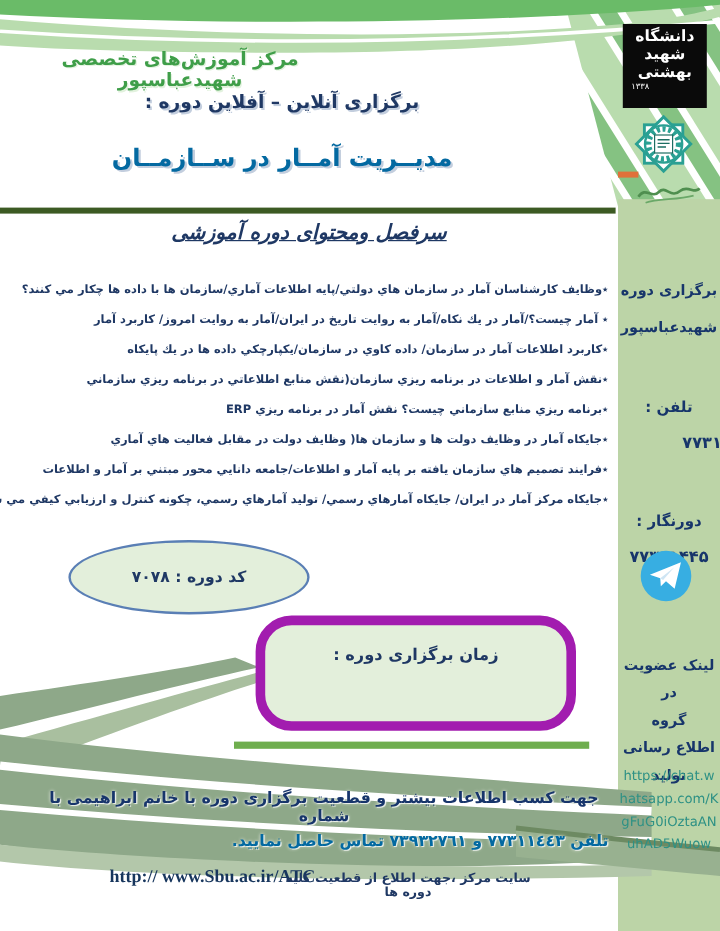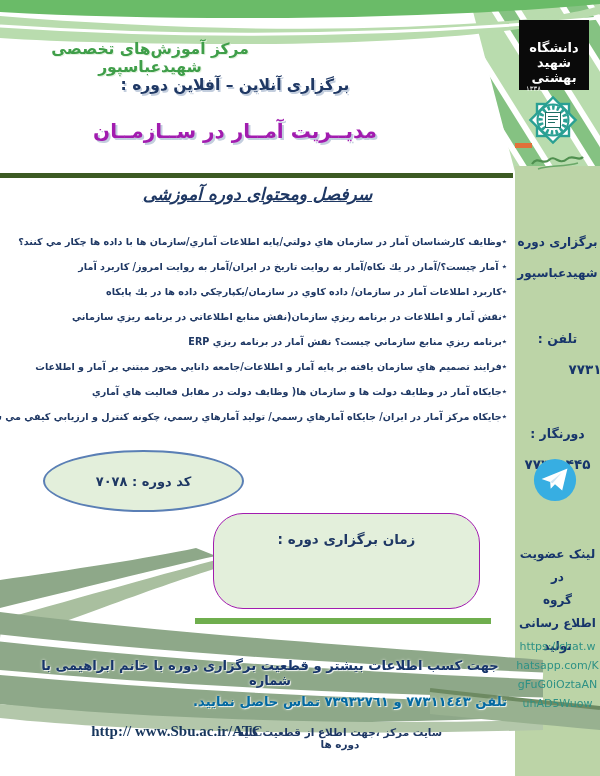--- a/index.html
+++ b/index.html
@@ -17,48 +17,48 @@
   .bottom-svg{left:0;top:520px;z-index:2;}
 
   
   .org-title{left:10px;top:40px;width:280px;text-align:center;z-index:3;
     direction:rtl;color:#3f9e49;font-size:15.5px;font-weight:bold;
     text-shadow:1px 1px 0 #e2f2de;}
   .mode-line{left:90px;top:76px;width:290px;text-align:center;z-index:3;
     direction:rtl;color:#1f3864;font-size:15.5px;font-weight:bold;
     text-shadow:1.5px 1.5px 0 #c3cede;}
   .course-title{left:70px;top:119px;width:330px;text-align:center;z-index:3;
-    direction:rtl;color:#a21caf;font-size:20px;font-weight:bold;
+    direction:rtl;color:#0369a1;font-size:20px;font-weight:bold;
     text-shadow:2px 2px 0 #c3cede;}
   .dark-divider{left:0;top:173px;width:513px;height:5px;background:#3c5a23;z-index:3;}
 
   
   .uni-logo{left:519px;top:20px;width:70px;height:70px;background:#0a0a0a;z-index:3;
-    color:#fff;direction:rtl;text-align:center;box-sizing:border-box;padding-top:20px;}
+    color:#fff;direction:rtl;text-align:center;box-sizing:border-box;padding-top:3px;}
   .uni-line{font-size:13px;font-weight:bold;line-height:15px;}
   .uni-year{font-size:7px;text-align:left;padding-left:7px;margin-top:0px;}
   .emblem{left:524px;top:91px;z-index:3;}
   .orange-dash{left:515px;top:143px;width:17px;height:5px;background:#e0713a;z-index:3;}
   .signature{left:530px;top:149px;z-index:3;}
 
   
   .section-title{left:0;top:184px;width:515px;text-align:center;z-index:3;
     direction:rtl;color:#1f3864;font-size:17px;font-weight:bold;font-style:italic;
     text-decoration:underline;}
   .topics{right:93px;top:229px;width:500px;z-index:3;direction:rtl;}
   .topic{height:25px;line-height:25px;white-space:nowrap;overflow:visible;
     color:#1f3864;font-size:9.6px;font-weight:bold;text-align:right;}
 
   
-  .code-oval{left:43px;top:450px;width:197px;height:58px;z-index:3;
+  .code-oval{left:57px;top:450px;width:197px;height:58px;z-index:3;
     background:#e3efdb;border:2px solid #5a7fb5;border-radius:50%;
     display:flex;align-items:center;justify-content:center;}
   .code-text{direction:rtl;color:#1f3864;font-size:13px;font-weight:bold;}
   .schedule-box{left:213px;top:513px;width:267px;height:96px;z-index:3;
-    background:#e3efdb;border:1px solid #a21caf;border-radius:30px;
+    background:#e3efdb;border:8px solid #a21caf;border-radius:30px;
     box-sizing:border-box;padding-top:17px;text-align:center;direction:rtl;}
   .schedule-title{color:#1f3864;font-size:13.5px;font-weight:bold;}
   .schedule-detail{color:#1f3864;font-size:13px;font-weight:bold;margin-top:14px;}
   .green-bar{left:195px;top:618px;width:296px;height:6px;background:#6fae4e;z-index:3;}
 
   
   .contact-line1{left:30px;top:658px;width:480px;text-align:center;z-index:4;
     direction:rtl;color:#17356b;font-size:13.2px;font-weight:bold;
     text-shadow:0 0 3px rgba(255,255,255,.9),1px 1px 0 rgba(255,255,255,.7);}
   .contact-line2{left:150px;top:694px;width:357px;text-align:right;z-index:4;
@@ -156,22 +156,22 @@
     <path d="M8 20 C18 16 34 18 48 14" stroke="#6aa868" stroke-width="1.4" fill="none"></path>
   </svg>
 
   <div class="abs section-title">سرفصل ومحتوای دوره آموزشی</div>
   <div class="abs topics">
       <div class="topic">٭وظايف كارشناسان آمار در سازمان هاي دولتي/پايه اطلاعات آماري/سازمان ها با داده ها چكار مي كنند؟</div>
       <div class="topic">٭ آمار چيست؟/آمار در يك نكاه/آمار به روايت تاريخ در ايران/آمار به روايت امروز/ كاربرد آمار</div>
       <div class="topic">٭كاربرد اطلاعات آمار در سازمان/ داده كاوي در سازمان/يكپارچكي داده ها در يك پايكاه</div>
       <div class="topic">٭نقش آمار و اطلاعات در برنامه ريزي سازمان(نقش منابع اطلاعاتي در برنامه ريزي سازماني</div>
       <div class="topic">٭برنامه ريزي منابع سازماني چيست؟ نقش آمار در برنامه ريزي ERP</div>
+      <div class="topic">٭جايكاه آمار در وظايف دولت ها و سازمان ها( وظايف دولت در مقابل فعاليت هاي آماري</div>
       <div class="topic">٭فرايند تصميم هاي سازمان يافته بر پايه آمار و اطلاعات/جامعه دانايي محور مبتني بر آمار و اطلاعات</div>
-      <div class="topic">٭جايكاه آمار در وظايف دولت ها و سازمان ها( وظايف دولت در مقابل فعاليت هاي آماري</div>
       <div class="topic">٭جايكاه مركز آمار در ايران/ جايكاه آمارهاي رسمي/ توليد آمارهاي رسمي، چكونه كنترل و ارزيابي كيفي مي شوند؟</div>
     </div>
 
   <div class="abs code-oval">
     <span class="code-text">کد دوره : ۷۰۷۸</span>
   </div>
 
   <div class="abs schedule-box">
     <div class="schedule-title">زمان برگزاری دوره :</div>
   </div>

